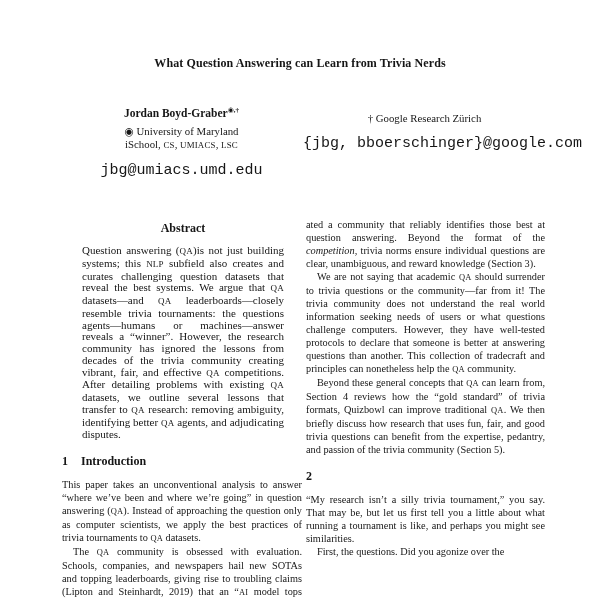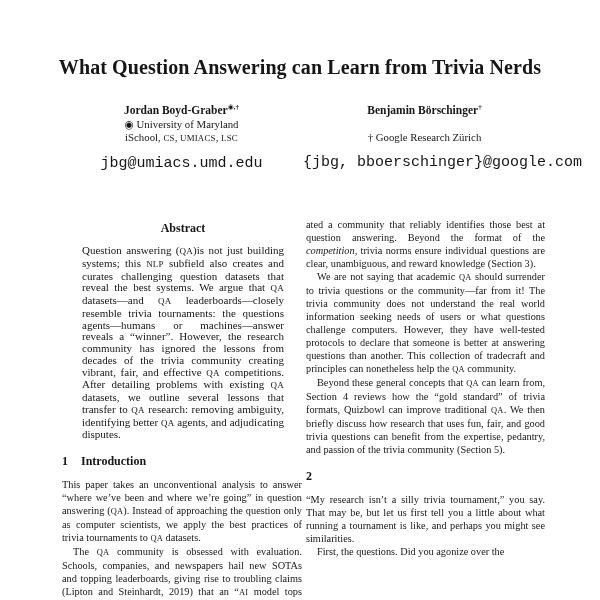--- a/index.html
+++ b/index.html
@@ -10,32 +10,32 @@
     overflow: hidden;
     background: #ffffff;
     color: #161616;
     font-family: "Liberation Serif", "DejaVu Serif", serif;
   }
   .title {
     position: absolute;
     top: 56px; left: 20px; right: 20px;
     margin: 0;
     text-align: center;
-    font-size: 20px;
+    font-size: 12px;
     font-weight: bold;
     letter-spacing: 0.1px;
   }
   .authors {
     position: absolute;
     top: 99px; left: 60px;
     width: 486px;
     display: flex;
   }
   .author { width: 50%; text-align: center; }
-  .author-name { font-size: 11.5px; font-weight: bold; line-height: 16px; }
+  .author-name { font-size: 11.5px; font-weight: bold; line-height: 23px; }
   .marks { font-size: 7px; }
   .affil { font-size: 10.8px; line-height: 13.2px; }
   .affil-offset { margin-top: 13.2px; }
   .email {
     font-family: "Liberation Mono", "DejaVu Sans Mono", monospace;
     font-size: 15px;
     line-height: 13px;
     margin-top: 12px;
     white-space: nowrap;
   }
@@ -64,21 +64,20 @@
   <h1 class="title">What Question Answering can Learn from Trivia Nerds</h1>
 
   <div class="authors">
     <div class="author">
       <div class="author-name"><span>Jordan Boyd-Graber</span><sup class="marks">◉,†</sup></div>
       <div class="affil">◉ University of Maryland</div>
       <div class="affil">iSchool, <span class="sc">CS</span>, <span class="sc">UMIACS</span>, <span class="sc">LSC</span></div>
       <div class="email">jbg@umiacs.umd.edu</div>
     </div>
     <div class="author">
-      <div class="author-name"><span>Benjamin Börschinger</span><sup class="marks">†</sup></div>
       <div class="affil affil-offset">† Google Research Zürich</div>
       <div class="email">{jbg, bboerschinger}@google.com</div>
     </div>
   </div>
 
   <div class="col col-left">
     <div class="abstract">
       <div class="abs-heading">Abstract</div>
       <p class="abs-text">Question answering (<span class="sc">QA</span>)is not just building systems; this <span class="sc">NLP</span> subfield also creates and curates challenging question datasets that reveal the best systems.  We argue that <span class="sc">QA</span> datasets—and <span class="sc">QA</span> leaderboards—closely resemble trivia tournaments:  the questions agents—humans or machines—answer reveals a “winner”.  However, the research community has ignored the lessons from decades of the trivia community creating vibrant, fair, and effective <span class="sc">QA</span> competitions.  After detailing problems with existing <span class="sc">QA</span> datasets, we outline several lessons that transfer to <span class="sc">QA</span> research: removing ambiguity, identifying better <span class="sc">QA</span> agents, and adjudicating disputes.</p>
     </div>

